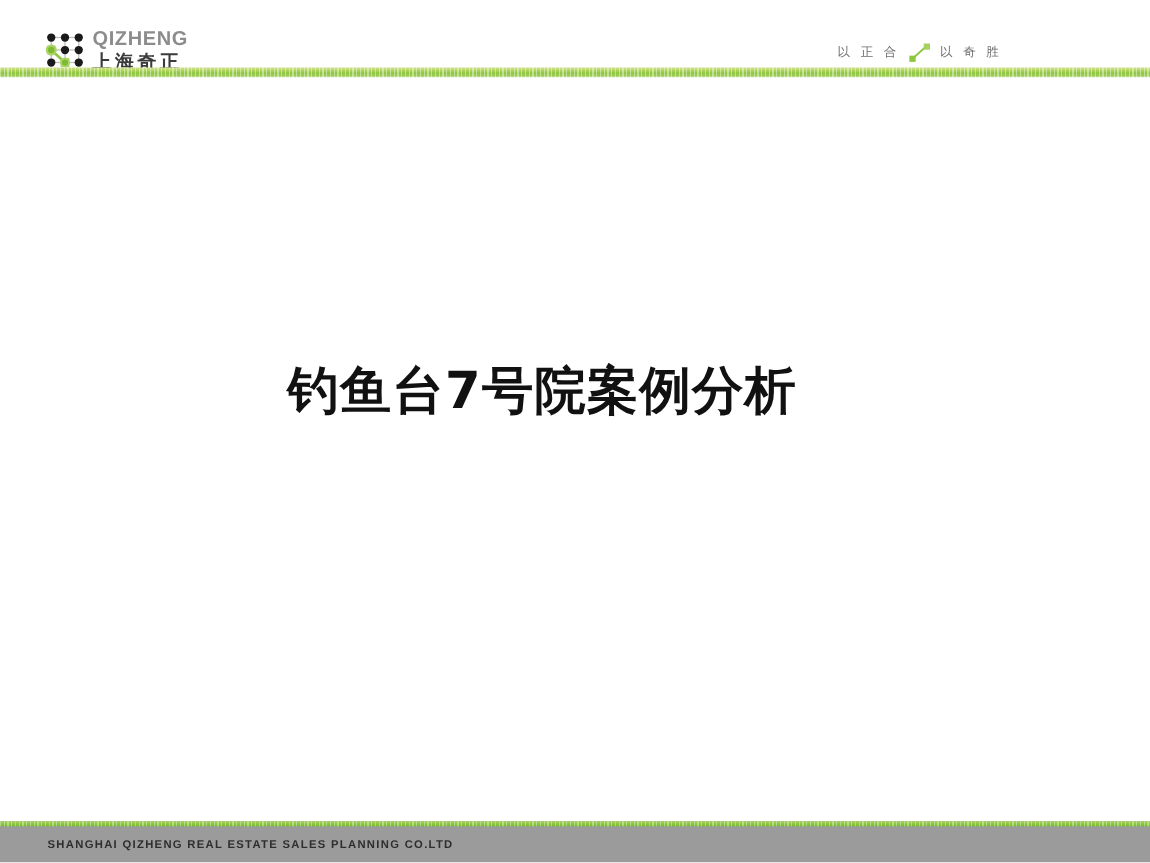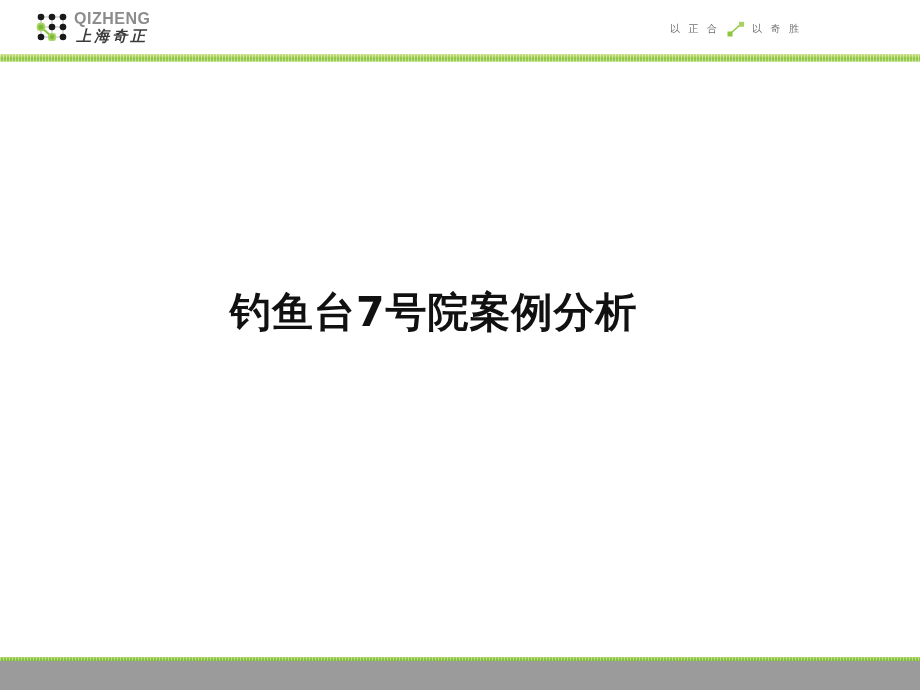--- a/index.html
+++ b/index.html
@@ -20,26 +20,25 @@
     position: absolute;
     inset: 0;
     width: 920px;
     height: 690px;
     background: #ffffff;
   }
 
   
   .header {
     position: absolute;
-    top: 0;
+    top: 13px;
     left: 0;
     width: 828px;
     height: 54px;
     background: #ffffff;
-    text-align: center;
   }
 
   
   .logo {
     position: absolute;
     left: 36px;
     top: 8px;
     height: 38px;
     display: flex;
     align-items: center;
@@ -67,21 +66,20 @@
     color: #8c8c8c;
     font-family: "Liberation Sans", "DejaVu Sans", sans-serif;
   }
   .logo-cn {
     margin-top: 2px;
     font-size: 15px;
     font-weight: bold;
     letter-spacing: 3px;
     color: #3b3b3b;
     font-family: "DejaVu Sans", "Liberation Sans", sans-serif;
-    font-style: italic;
   }
 
   
   .slogan {
     position: absolute;
     right: 26px;
     top: 21px;
     display: flex;
     align-items: center;
     height: 16px;
@@ -250,15 +248,16 @@
   </div>
 
   <div class="header-bar"></div>
 
   <div class="stage">
     <div class="slide-title">钓鱼台7号院案例分析</div>
   </div>
 
   <div class="footer">
     <div class="footer-rule"></div>
+    <div class="footer-text">SHANGHAI QIZHENG REAL ESTATE SALES PLANNING CO.LTD</div>
   </div>
 
 </div>
 
 </body></html>

